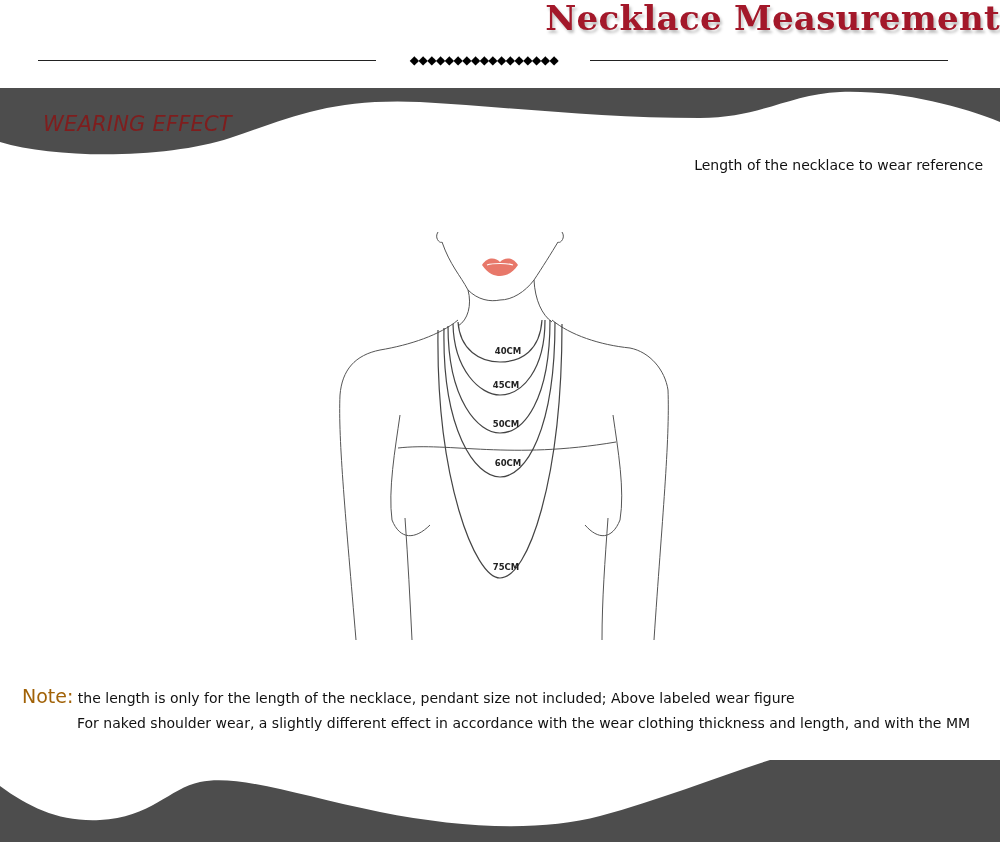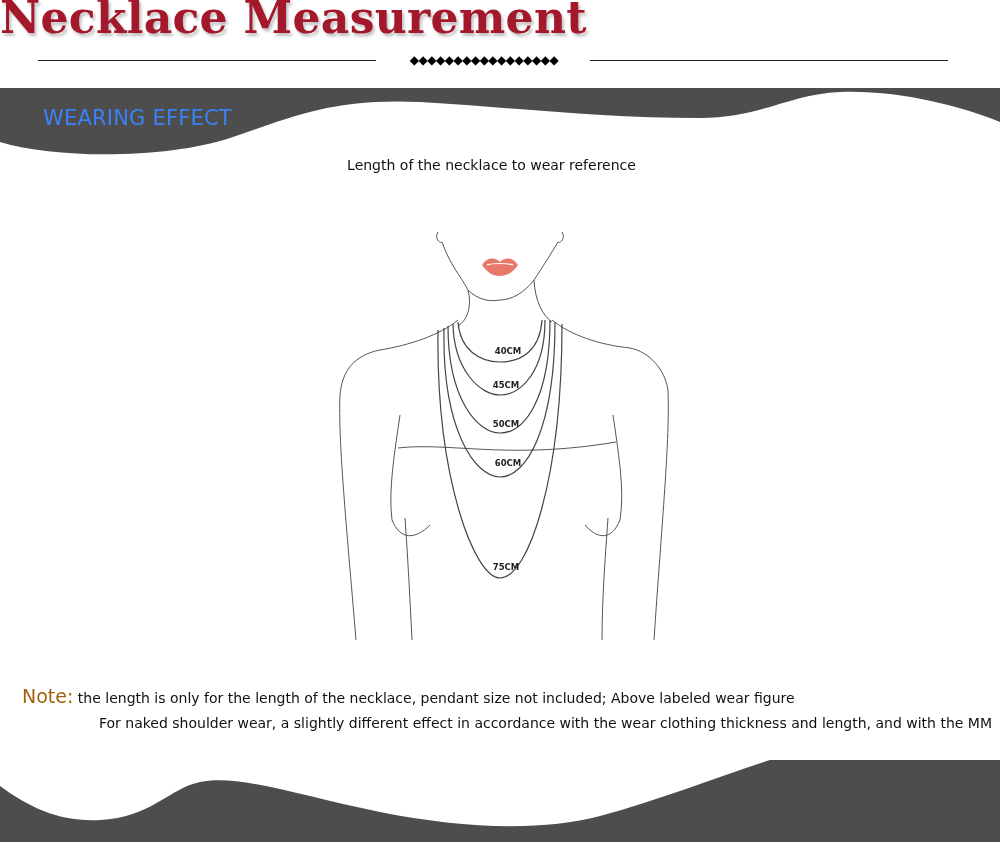--- a/index.html
+++ b/index.html
@@ -1,29 +1,29 @@
 <!DOCTYPE html>
 <html><head>
 <meta charset="utf-8">
 <style>
   html, body { margin:0; padding:0; background:#fff; }
   body { width:1000px; height:858px; position:relative; overflow:hidden; font-family:"DejaVu Sans", sans-serif; }
-  .title { position:absolute; top:0; left:0; width:1000px; text-align:left; font-family:"DejaVu Serif", "Liberation Serif", serif; font-weight:bold; font-size:44px; color:#a3182a; letter-spacing:0.3px; text-shadow:2px 3px 3px rgba(0,0,0,0.25); line-height:36px; }
+  .title { position:absolute; top:0; left:0; width:1000px; text-align:right; font-family:"DejaVu Serif", "Liberation Serif", serif; font-weight:bold; font-size:34px; color:#a3182a; letter-spacing:0.3px; text-shadow:2px 3px 3px rgba(0,0,0,0.25); line-height:36px; }
   .divider { position:absolute; top:52px; left:38px; width:910px; height:16px; }
   .divider .line-l { position:absolute; left:0; top:8px; width:338px; height:1px; background:#222; }
   .divider .line-r { position:absolute; right:0; top:8px; width:358px; height:1px; background:#222; }
   .divider .diamonds { position:absolute; left:342px; top:0; width:208px; text-align:center; font-size:12px; line-height:16px; letter-spacing:-0.5px; color:#000; }
   .wave { position:absolute; left:0; }
-  .section-label { position:absolute; left:43px; top:106px; color:#3b82f6; font-size:21px; font-family:"DejaVu Sans", sans-serif; letter-spacing:0.2px; }
-  .subtitle { position:absolute; top:157px; left:0; width:983px; text-align:center; font-size:14px; color:#111; }
+  .section-label { position:absolute; left:43px; top:112px; color:#7f1d1d; font-size:21px; font-family:"DejaVu Sans", sans-serif; letter-spacing:0.2px;font-style:italic; }
+  .subtitle { position:absolute; top:157px; left:0; width:983px; text-align:right; font-size:14px; color:#111; }
   .figure { position:absolute; left:330px; top:220px; width:340px; height:430px; }
   .note { position:absolute; left:22px; top:684px; width:970px; font-size:14px; color:#111; line-height:25px; }
   .note .note-label { color:#a16207; font-size:19px; }
   .note .line { white-space:nowrap; }
-  .note .indent { padding-left:55px;text-align:right; }
+  .note .indent { padding-left:55px; }
 </style>
 </head>
 <body>
 
 <div class="title">Necklace Measurement</div>
 
 <div class="divider">
   <div class="line-l"></div>
   <div class="diamonds">◆◆◆◆◆◆◆◆◆◆◆◆◆◆◆◆◆</div>
   <div class="line-r"></div>

